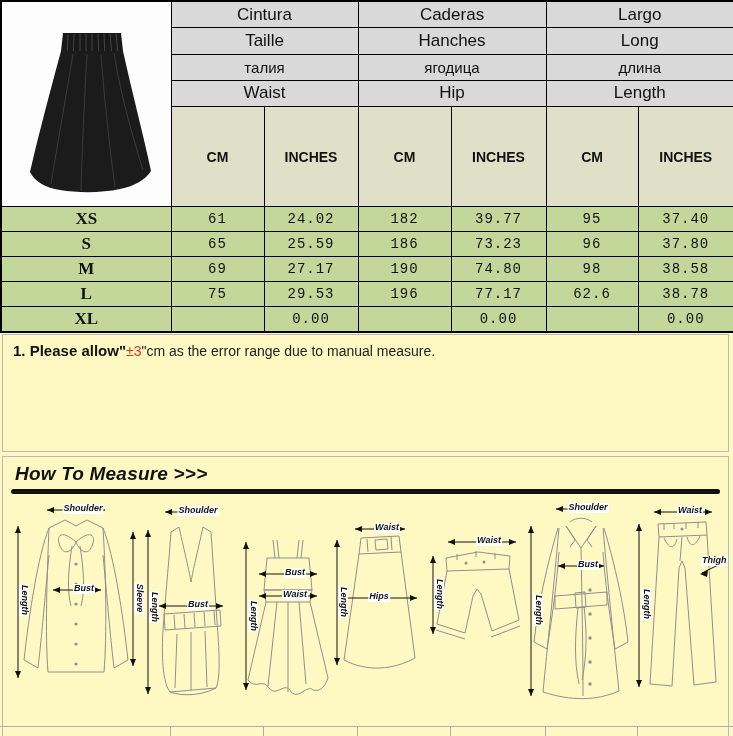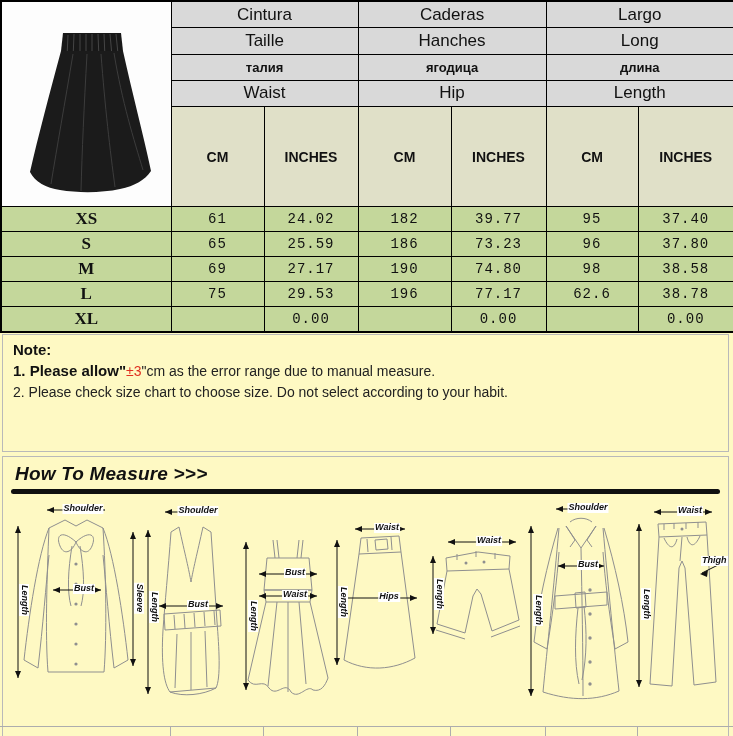--- a/index.html
+++ b/index.html
@@ -5,21 +5,21 @@
   html,body{margin:0;padding:0;background:#fff;}
   .page{position:relative;width:733px;height:736px;background:#fef9c3;overflow:hidden;
         font-family:"Liberation Sans",sans-serif;color:#111;}
 
   
   table.size-chart{position:absolute;top:0;left:0;width:733px;border-collapse:collapse;
                    table-layout:fixed;border:2px solid #000;}
   table.size-chart td{border:1px solid #000;text-align:center;vertical-align:middle;
                       padding:0;overflow:hidden;}
   td.lang{background:#d9d9d9;font-size:17px;height:25px;}
-  td.lang.ru{font-weight:bold;font-size:13px;}
+  td.lang.ru{font-weight:normal;font-size:15px;}
   td.unit{background:#e0e0c8;font-weight:bold;font-size:14px;height:98px;}
   td.img-cell{background:#fdfdfd;}
   tr.data td{background:#c4d79b;height:24px;}
   td.size-lbl{font-family:"Liberation Serif",serif;font-weight:600;font-size:17px;}
   td.num{font-family:"Liberation Mono",monospace;font-size:14px;letter-spacing:1px;}
 
   
   .note-box{position:absolute;top:334px;left:2px;width:727px;height:118px;
             border:1px solid #b9b9b9;box-sizing:border-box;padding:5px 10px 0;}
   .note-title{font-size:15px;font-weight:bold;line-height:1.35;}
@@ -152,23 +152,21 @@
       <td class="num">0.00</td>
       <td class="num"></td>
       <td class="num">0.00</td>
       <td class="num"></td>
       <td class="num">0.00</td>
     </tr>
   </tbody>
     </table>
 
   <div class="note-box">
-    <div class="note-title">Note:</div>
     <div class="note-line"><span class="b">1. Please allow"</span><span class="r">±3</span><span>"cm as the error range due to manual measure.</span></div>
-    <div class="note-line">2. Please check size chart to choose size. Do not select according to your habit.</div>
   </div>
 
   <div class="measure-box">
     <div class="measure-title">How To Measure &gt;&gt;&gt;</div>
     <div class="measure-rule"></div>
 
     <div class="diagrams">
 
       <div class="diagram" style="margin-top:2px">
         <svg width="132" height="195" viewBox="0 0 132 195">
@@ -244,21 +242,21 @@
           <path class="g" d="M36,17 L37,30 M60,15 L61,28 M44,18 L56,17 L57,27 L45,28 Z"></path>
           <path class="g" d="M28,32 L13,138 C36,150 62,148 84,136 L70,30"></path>
           <line class="a" x1="24" y1="7" x2="74" y2="7"></line>
           <path class="af" d="M24,7 l7,-3 l0,6 Z M74,7 l-7,-3 l0,6 Z"></path>
           <line class="a" x1="10" y1="76" x2="86" y2="76"></line>
           <path class="af" d="M10,76 l7,-3 l0,6 Z M86,76 l-7,-3 l0,6 Z"></path>
           <line class="a" x1="6" y1="18" x2="6" y2="143"></line>
           <path class="af" d="M6,18 l-3,7 l6,0 Z M6,143 l-3,-7 l6,0 Z"></path>
         </svg>
         <span class="lbl" style="left:49px;top:1px">Waist</span>
-        <span class="lbl" style="left:51px;top:70px">Hips</span>
+        <span class="lbl" style="left:41px;top:70px">Hips</span>
         <span class="lbl v" style="left:0px;top:80px">Length</span>
       </div>
 
       <div class="diagram" style="margin-top:38px">
         <svg width="100" height="110" viewBox="0 0 100 110">
           <path class="g" d="M20,22 L52,16 L84,20 L83,33 L21,35 Z"></path>
           <path class="g" d="M31,18 L31,24 M50,15 L50,21 M69,17 L69,23"></path>
           <circle class="gf" cx="40" cy="27" r="1.5"></circle>
             <circle class="gf" cx="58" cy="26" r="1.5"></circle>
           <path class="g" d="M21,35 L11,88 L39,97 L47,60"></path>

